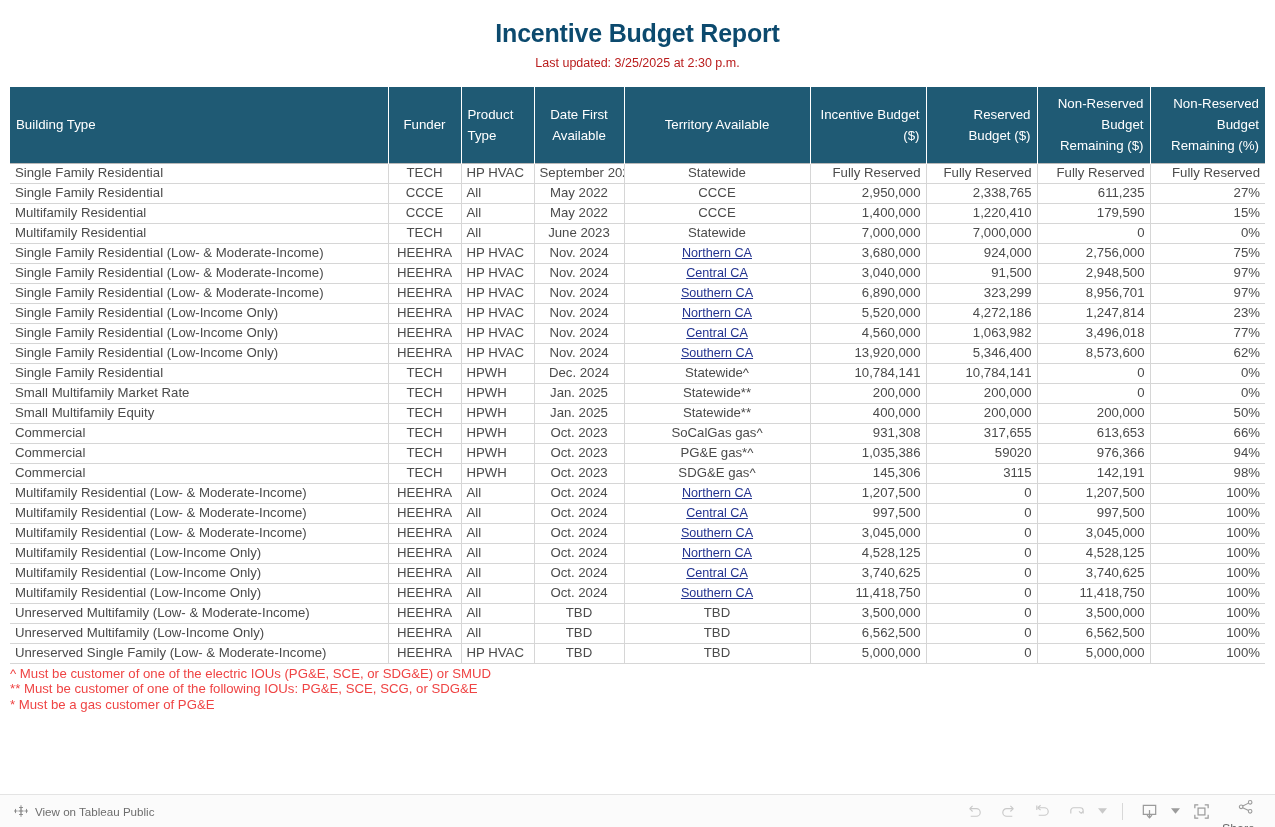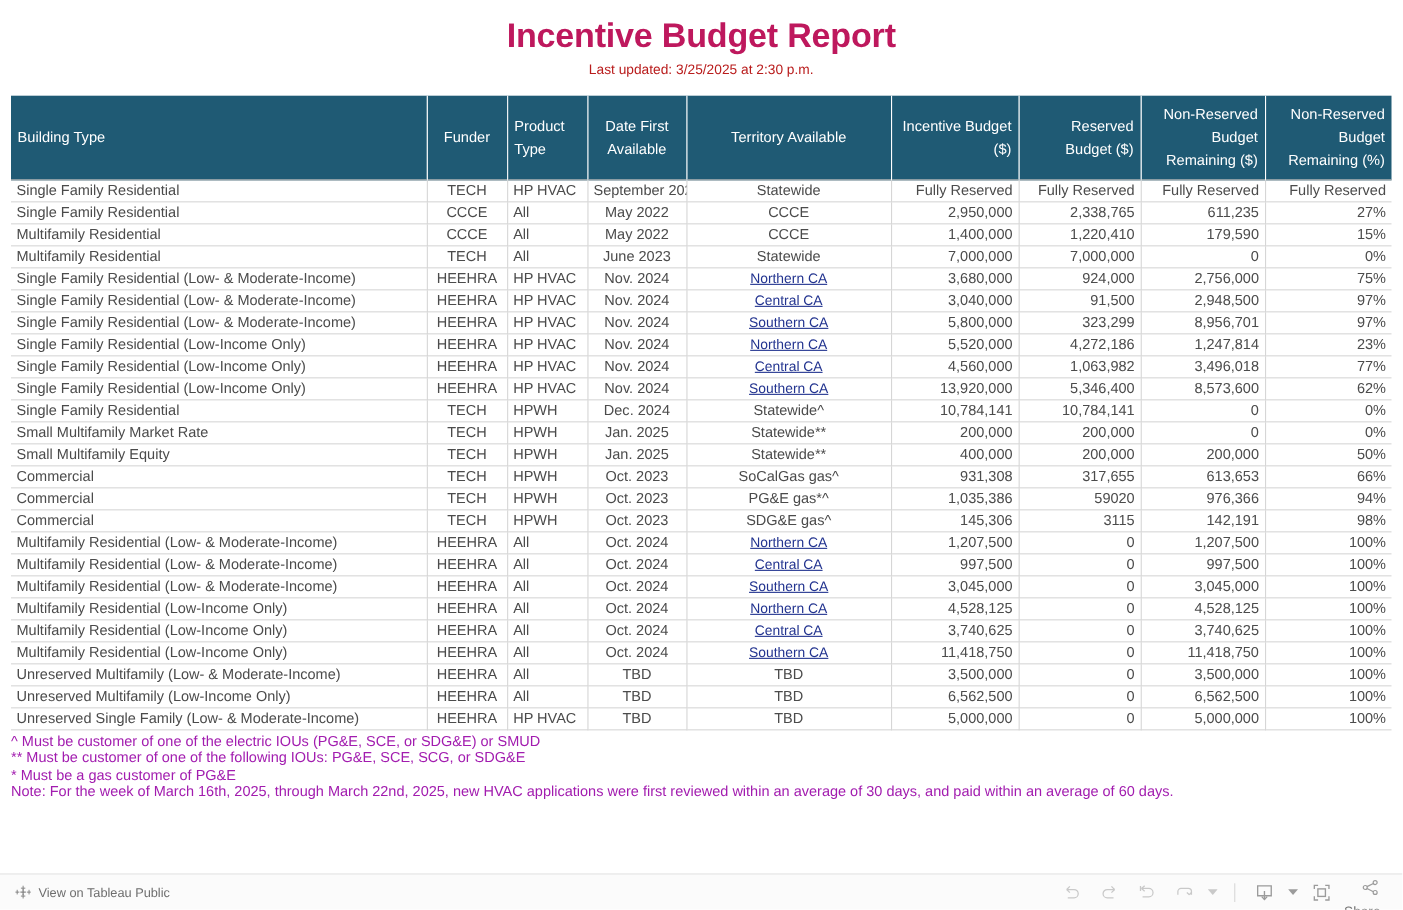--- a/index.html
+++ b/index.html
@@ -13,23 +13,23 @@
   #viewport {
     position: relative;
     width: 1275px;
     height: 827px;
     background: #ffffff;
   }
 
   
   .title-area { padding-top: 18px; text-align: center; }
   .report-title {
-    font-size: 31px;
+    font-size: 25px;
     font-weight: bold;
-    color: #be185d;
+    color: #0c4a6e;
     letter-spacing: -0.2px;
     line-height: 30px;
   }
   .report-subtitle {
     font-size: 12.5px;
     color: #b91c1c;
     margin-top: 8px;
     line-height: 14px;
   }
 
@@ -87,21 +87,21 @@
     font-size: 12.6px;
     cursor: pointer;
     margin-top: 20px;
   }
 
   
   .footnotes {
     margin: 2px 10px 0 10px;
     width: 1255px;
     font-size: 13.2px;
-    color: #a21caf;
+    color: #ef4444;
     line-height: 15.4px;
   }
   .footnotes div { white-space: normal; }
 
   
   .toolbar {
     position: absolute;
     left: 0; bottom: 0;
     width: 1275px;
     height: 33px;
@@ -242,21 +242,21 @@
             <td class="c-right">91,500</td>
             <td class="c-right">2,948,500</td>
             <td class="c-right">97%</td>
           </tr>
           <tr>
             <td class="c-left">Single Family Residential (Low- &amp; Moderate-Income)</td>
             <td class="c-center">HEEHRA</td>
             <td class="c-left">HP HVAC</td>
             <td class="c-center">Nov. 2024</td>
             <td class="c-center"><a class="territory-link">Southern CA</a></td>
-            <td class="c-right">5,800,000</td>
+            <td class="c-right">6,890,000</td>
             <td class="c-right">323,299</td>
             <td class="c-right">8,956,701</td>
             <td class="c-right">97%</td>
           </tr>
           <tr>
             <td class="c-left">Single Family Residential (Low-Income Only)</td>
             <td class="c-center">HEEHRA</td>
             <td class="c-left">HP HVAC</td>
             <td class="c-center">Nov. 2024</td>
             <td class="c-center"><a class="territory-link">Northern CA</a></td>
@@ -453,21 +453,20 @@
             <td class="c-right">100%</td>
           </tr>
         </tbody>
     </table>
   </div>
 
   <div class="footnotes" id="footnotes">
       <div>^  Must be customer of one of the electric IOUs (PG&amp;E, SCE, or SDG&amp;E) or SMUD</div>
       <div>** Must be customer of one of the following IOUs: PG&amp;E, SCE, SCG, or SDG&amp;E</div>
       <div>* Must be a gas customer of PG&amp;E</div>
-      <div>Note: For the week of March 16th, 2025, through March 22nd, 2025, new HVAC applications were first reviewed within an average of 30 days, and paid within an average of 60 days.</div>
     </div>
 
   <div class="toolbar">
 
     <div class="tb-left">
       <span>
         <svg width="14" height="14" viewBox="0 0 14 14">
           <g fill="#7a7a7a">
             <rect x="6.6" y="1.2" width="0.8" height="4.2"></rect>
               <rect x="5.0" y="3.0" width="4.0" height="0.8"></rect>

